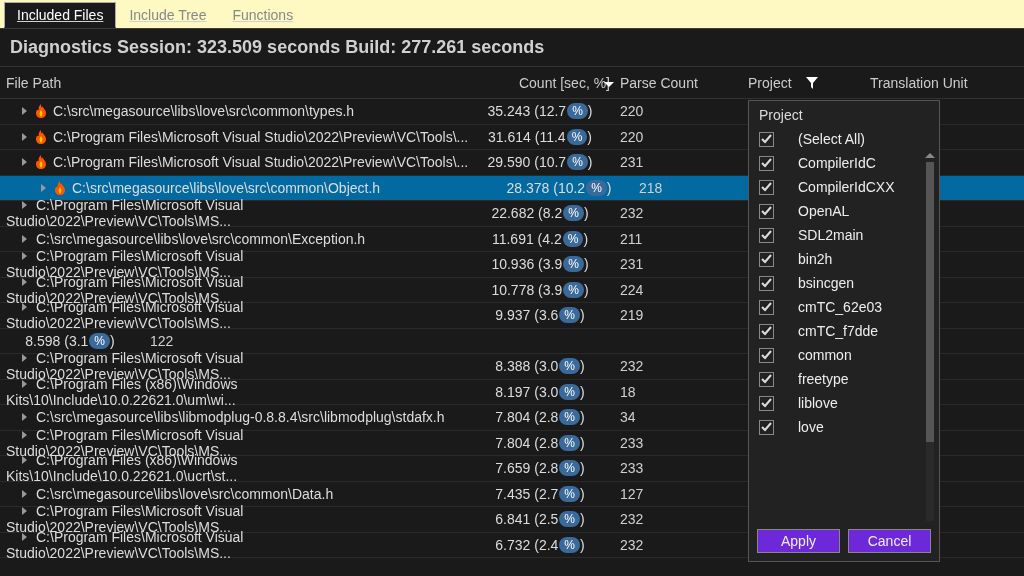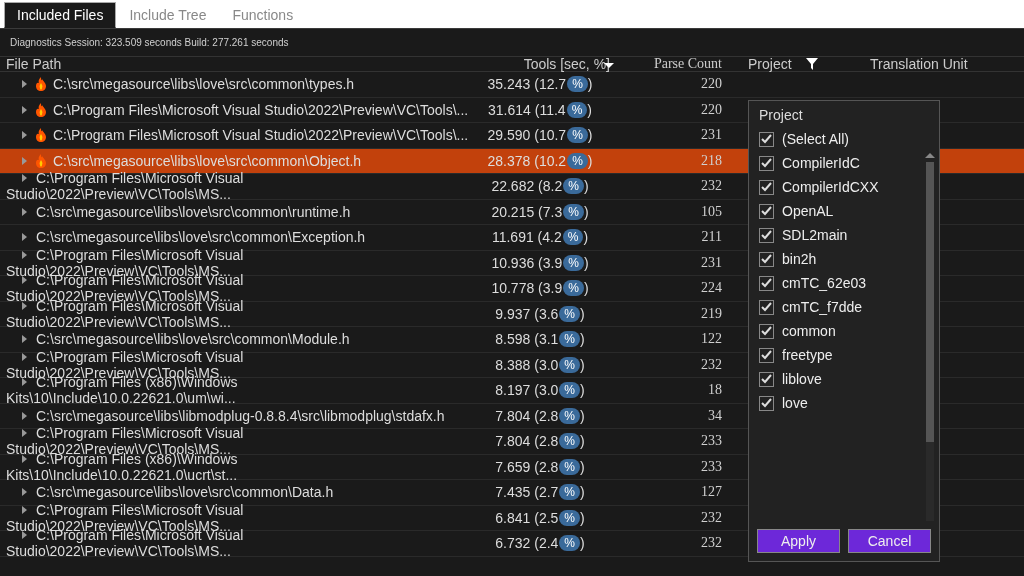--- a/index.html
+++ b/index.html
@@ -9,52 +9,54 @@
   background: #1a1a1a;
   color: #d0d0d0;
   font-family: "Segoe UI", Arial, sans-serif;
   font-size: 14px;
   overflow: hidden;
 }
 .tabs {
   display: flex;
   border-bottom: 1px solid #3a3a3a;
   padding: 2px 4px 0 4px;
-  background: #ffffff;
+  background: #fef9c3;
+  text-decoration: underline;
 }
 .tab {
   padding: 4px 12px;
   color: #888;
   border: 1px solid transparent;
   cursor: pointer;
 }
 .tab.active {
   color: #fff;
   border: 1px solid #aaa;
   border-bottom: 1px solid #1a1a1a;
   background: #1a1a1a;
 }
 .status {
   padding: 8px 10px;
   color: #d0d0d0;
-  font-size: 10px;
+  font-size: 18px;
+  font-weight: bold;
 }
 .grid-header, .row {
   display: flex;
   align-items: center;
 }
 .grid-header {
   border-top: 1px solid #333;
   border-bottom: 1px solid #333;
   color: #ccc;
-  height: 16px;
+  height: 33px;
 }
 .col-path { flex: 0 0 470px; padding-left: 6px; }
 .col-time { flex: 0 0 150px; text-align: right; padding-right: 10px; }
-.col-parse { flex: 0 0 120px; text-align: right; padding-right: 18px; font-family: Liberation Serif, serif; }
+.col-parse { flex: 0 0 120px; padding-right: 18px; }
 .col-project { flex: 0 0 120px; padding-left: 8px; }
 .col-tu { flex: 1; padding-left: 10px; }
 .grid-header .col-path { padding-left: 6px; }
 .grid-header .col-time { position: relative; }
 .sort-arrow {
   position: absolute;
   right: 6px;
   bottom: 4px;
   width: 0; height: 0;
   border-left: 5px solid transparent;
@@ -65,21 +67,21 @@
   display: inline-block;
   margin-left: 10px;
 }
 .filter-icon svg { vertical-align: -2px; }
 .rows { }
 .row {
   border-bottom: 1px solid #2a2a2a;
   height: 25.5px;
   font-size: 14px;
 }
-.row.sel { background: #c2410c; }
+.row.sel { background: #0369a1; padding-left: 19px; }
 .expander {
   display: inline-block;
   width: 0; height: 0;
   border-top: 4px solid transparent;
   border-bottom: 4px solid transparent;
   border-left: 5px solid #999;
   margin: 0 6px 0 16px;
   vertical-align: 1px;
 }
 .fire {
@@ -123,20 +125,21 @@
 .dropdown-list {
   flex: 1;
   overflow: hidden;
   position: relative;
 }
 .dd-item {
   display: flex;
   align-items: center;
   padding: 4px 10px;
   color: #eee;
+  gap: 16px;
 }
 .chk {
   width: 15px; height: 15px;
   border: 1px solid #888;
   margin-right: 8px;
   display: flex;
   align-items: center;
   justify-content: center;
   background: #222;
 }
@@ -193,21 +196,21 @@
   <div class="tab active">Included Files</div>
   <div class="tab">Include Tree</div>
   <div class="tab">Functions</div>
 </div>
 
 <div class="status">Diagnostics Session: 323.509 seconds  Build: 277.261 seconds</div>
 
 <div class="grid-header">
   <div class="col-path">File Path</div>
   <div class="col-time">
-    <span>Tools [sec, %]</span>
+    <span>Count [sec, %]</span>
     <span class="sort-arrow"></span>
   </div>
   <div class="col-parse">Parse Count</div>
   <div class="col-project">
     <span>Project</span>
     <span class="filter-icon">
       <svg width="14" height="14">
           <path d="M1 1 L13 1 L8 7 L8 13 L6 11 L6 7 Z" fill="#fff"></path>
         </svg>
     </span>
@@ -257,27 +260,20 @@
       <div class="col-tu"></div>
     </div>
     <div class="row">
       <div class="col-path"><span class="expander"></span><span class="nofire"></span><span class="path-text">C:\Program Files\Microsoft Visual Studio\2022\Preview\VC\Tools\MS...</span></div>
       <div class="col-time time-cell">22.682 (8.2<span class="pct-badge">%</span>)</div>
       <div class="col-parse">232</div>
       <div class="col-project"></div>
       <div class="col-tu"></div>
     </div>
     <div class="row">
-      <div class="col-path"><span class="expander"></span><span class="nofire"></span><span class="path-text">C:\src\megasource\libs\love\src\common\runtime.h</span></div>
-      <div class="col-time time-cell">20.215 (7.3<span class="pct-badge">%</span>)</div>
-      <div class="col-parse">105</div>
-      <div class="col-project"></div>
-      <div class="col-tu"></div>
-    </div>
-    <div class="row">
       <div class="col-path"><span class="expander"></span><span class="nofire"></span><span class="path-text">C:\src\megasource\libs\love\src\common\Exception.h</span></div>
       <div class="col-time time-cell">11.691 (4.2<span class="pct-badge">%</span>)</div>
       <div class="col-parse">211</div>
       <div class="col-project"></div>
       <div class="col-tu"></div>
     </div>
     <div class="row">
       <div class="col-path"><span class="expander"></span><span class="nofire"></span><span class="path-text">C:\Program Files\Microsoft Visual Studio\2022\Preview\VC\Tools\MS...</span></div>
       <div class="col-time time-cell">10.936 (3.9<span class="pct-badge">%</span>)</div>
       <div class="col-parse">231</div>
@@ -292,21 +288,20 @@
       <div class="col-tu"></div>
     </div>
     <div class="row">
       <div class="col-path"><span class="expander"></span><span class="nofire"></span><span class="path-text">C:\Program Files\Microsoft Visual Studio\2022\Preview\VC\Tools\MS...</span></div>
       <div class="col-time time-cell">9.937 (3.6<span class="pct-badge">%</span>)</div>
       <div class="col-parse">219</div>
       <div class="col-project"></div>
       <div class="col-tu"></div>
     </div>
     <div class="row">
-      <div class="col-path"><span class="expander"></span><span class="nofire"></span><span class="path-text">C:\src\megasource\libs\love\src\common\Module.h</span></div>
       <div class="col-time time-cell">8.598 (3.1<span class="pct-badge">%</span>)</div>
       <div class="col-parse">122</div>
       <div class="col-project"></div>
       <div class="col-tu"></div>
     </div>
     <div class="row">
       <div class="col-path"><span class="expander"></span><span class="nofire"></span><span class="path-text">C:\Program Files\Microsoft Visual Studio\2022\Preview\VC\Tools\MS...</span></div>
       <div class="col-time time-cell">8.388 (3.0<span class="pct-badge">%</span>)</div>
       <div class="col-parse">232</div>
       <div class="col-project"></div>
@@ -406,20 +401,28 @@
         </span>
         <span>SDL2main</span>
       </div>
       <div class="dd-item">
         <span class="chk">
           <svg width="11" height="11">
             <path d="M1 5 L4 8 L10 1" stroke="#ddd" stroke-width="2" fill="none"></path>
           </svg>
         </span>
         <span>bin2h</span>
+      </div>
+      <div class="dd-item">
+        <span class="chk">
+          <svg width="11" height="11">
+            <path d="M1 5 L4 8 L10 1" stroke="#ddd" stroke-width="2" fill="none"></path>
+          </svg>
+        </span>
+        <span>bsincgen</span>
       </div>
       <div class="dd-item">
         <span class="chk">
           <svg width="11" height="11">
             <path d="M1 5 L4 8 L10 1" stroke="#ddd" stroke-width="2" fill="none"></path>
           </svg>
         </span>
         <span>cmTC_62e03</span>
       </div>
       <div class="dd-item">

